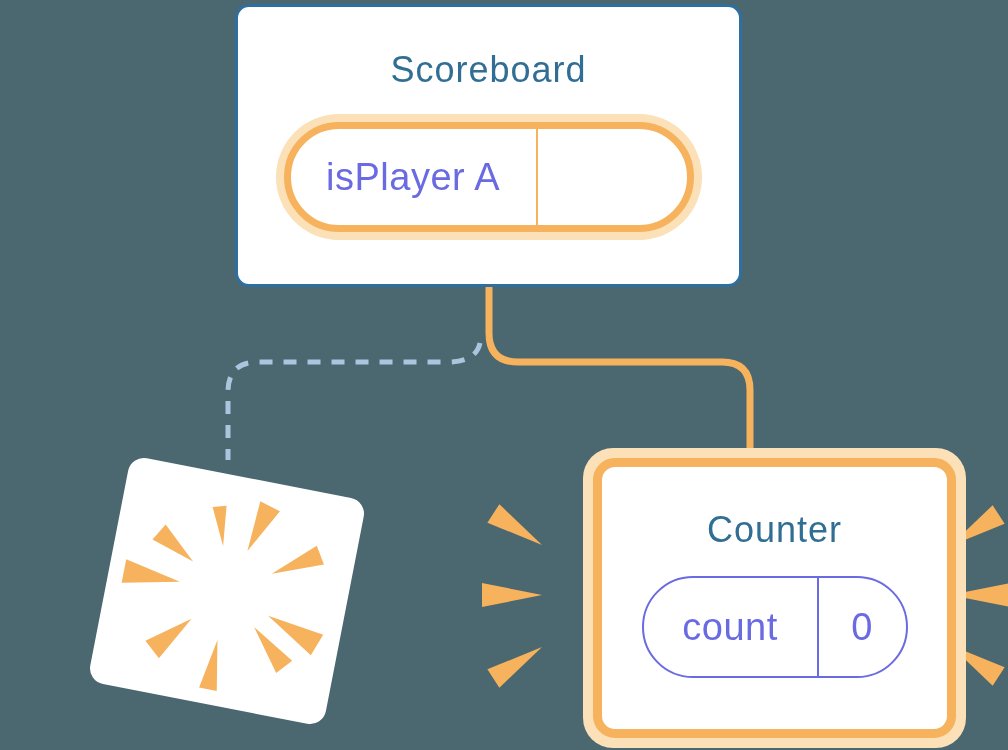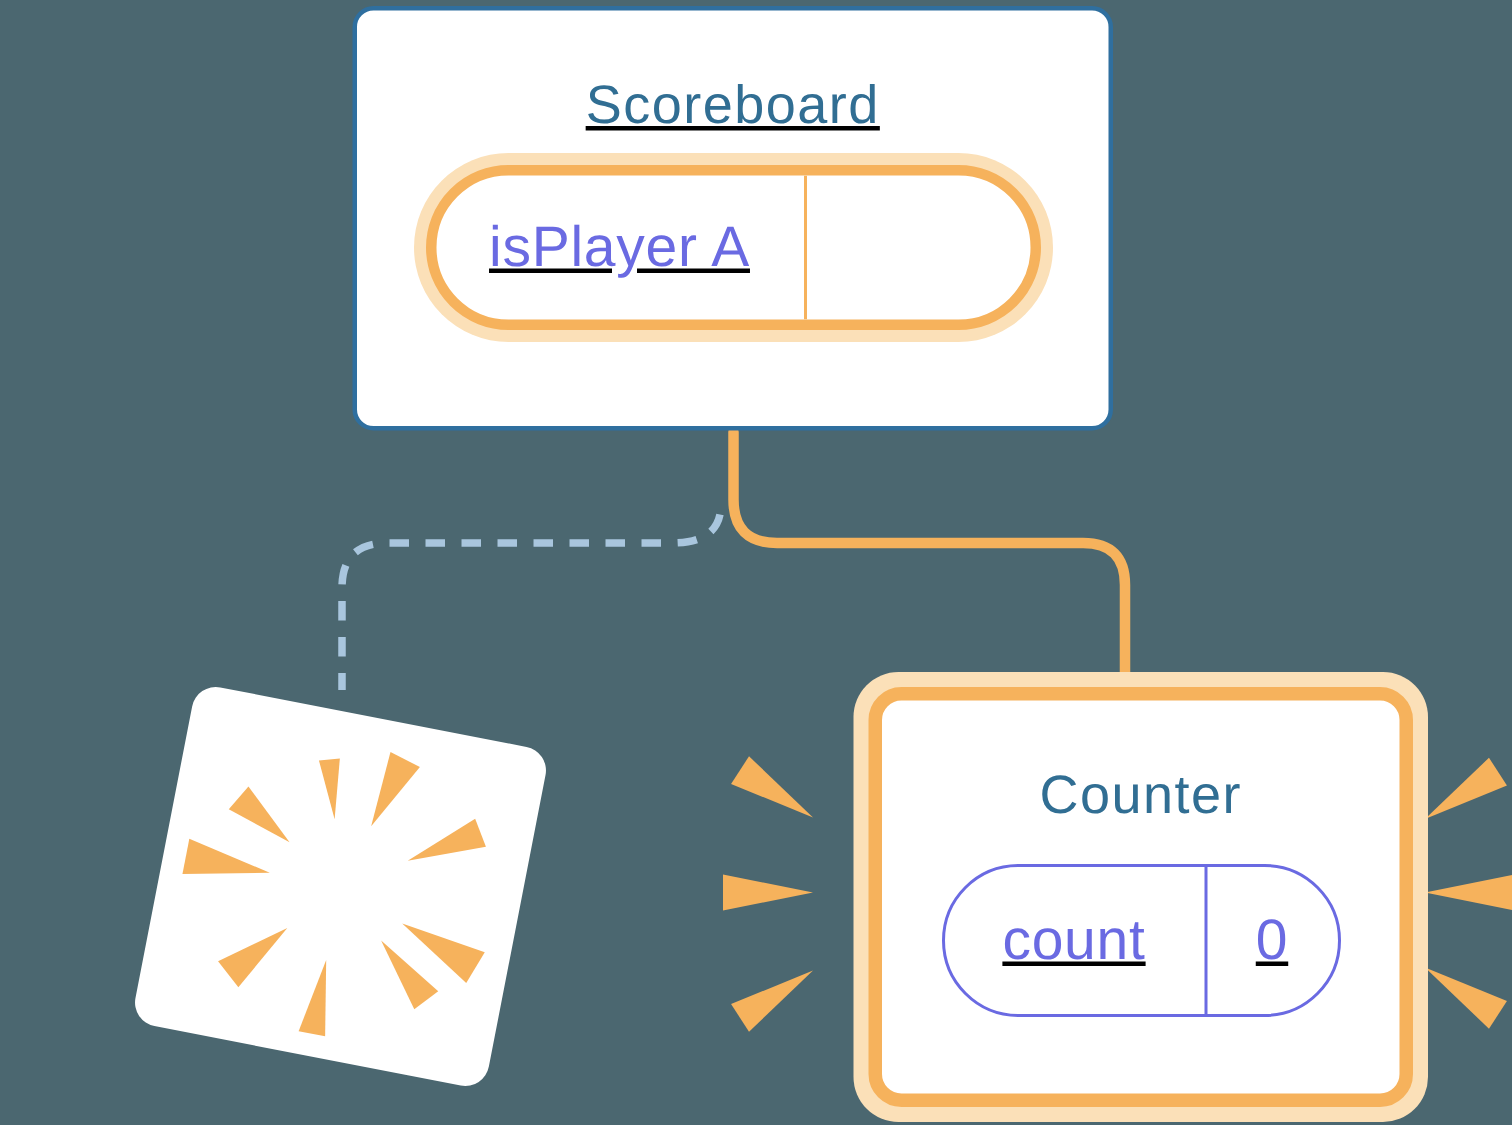--- a/index.html
+++ b/index.html
@@ -51,68 +51,66 @@
     color: var(--title-blue);
   }
 
   
   .scoreboard-card {
     left: 235px; top: 4px;
     width: 507px; height: 283px;
     border: 3px solid var(--card-border-blue);
     border-radius: 14px;
     padding-top: 42px;
-    text-decoration: underline;
   }
   .pill {
     display: flex;
     align-items: stretch;
     background: var(--card-white);
     border-radius: 999px;
     overflow: hidden;
   }
   .pill-section {
     display: flex;
     align-items: center;
     justify-content: center;
     font-size: 38px;
     letter-spacing: 0.5px;
     color: var(--purple);
   }
   .scoreboard-pill {
-    margin: 20px auto 0 auto;
+    margin: 32px auto 0 auto;
     width: 410px; height: 110px;
     border: 7px solid var(--orange);
     box-shadow: 0 0 0 8px var(--orange-light);
   }
   .scoreboard-pill .key-section { width: 245px; }
   .scoreboard-pill .value-section { flex: 1; font-weight: bold; }
   .divider-orange { width: 2px; background: var(--orange); }
 
   
   .counter-card {
-    left: 569px; top: 448px;
+    left: 583px; top: 448px;
     width: 383px; height: 300px;
     background: var(--orange-light);
     border-radius: 30px;
     padding: 10px;
     border: none;
   }
   .counter-inner {
     width: 100%; height: 100%;
     background: var(--card-white);
     border: 9px solid var(--orange);
     border-radius: 22px;
     padding-top: 42px;
   }
   .counter-pill {
     margin: 26px auto 0 auto;
     width: 266px; height: 102px;
     border: 2px solid var(--purple);
-    text-decoration: underline;
   }
   .counter-pill .key-section { width: 173px; }
   .counter-pill .value-section { flex: 1; }
   .divider-purple { width: 2px; background: var(--purple); }
 </style>
 </head>
 <body>
 
 <div class="stage">
 

